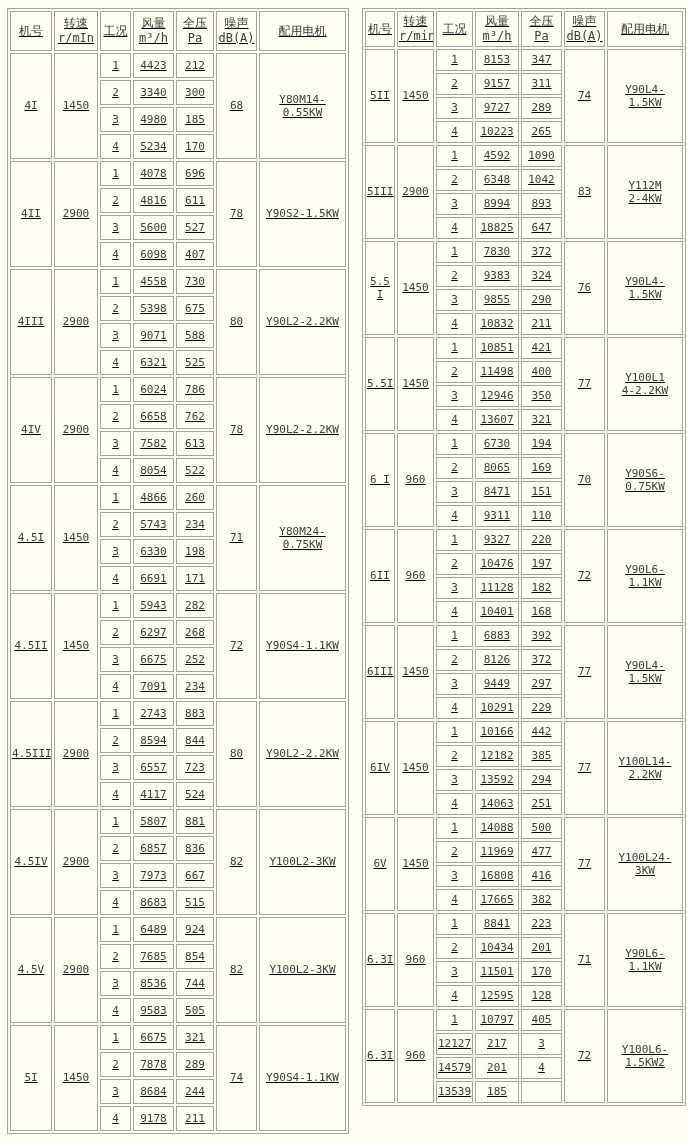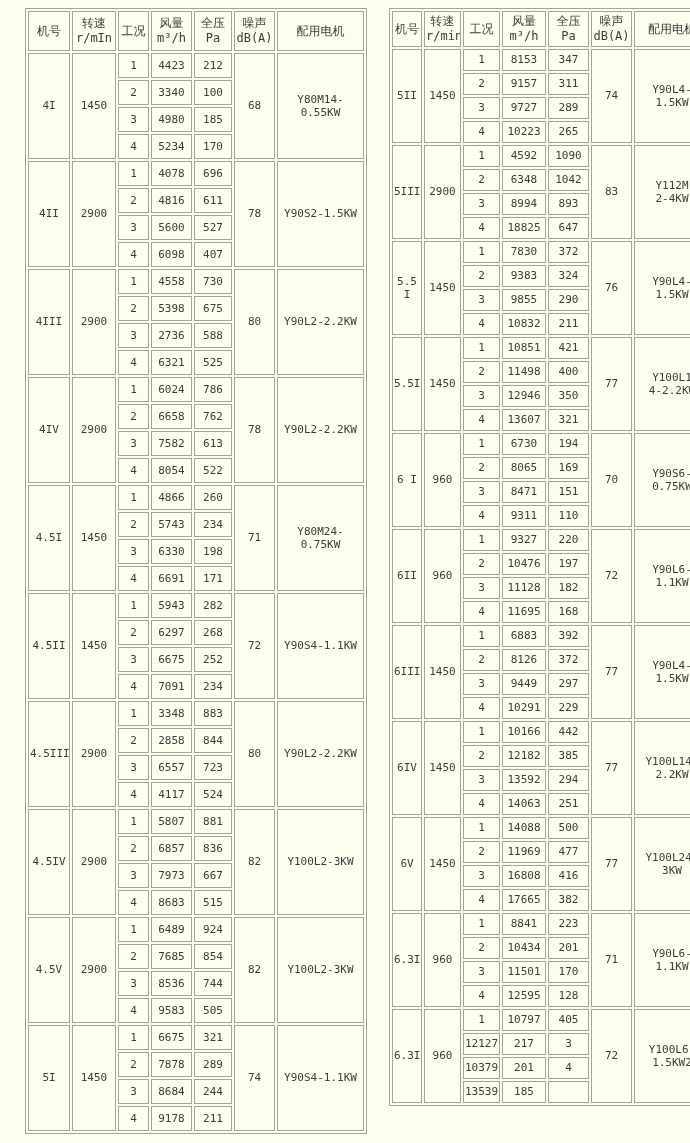--- a/index.html
+++ b/index.html
@@ -4,24 +4,25 @@
 <style>
   html, body {
     margin: 0;
     padding: 0;
     background: #fffff0;
     font-family: "DejaVu Sans Mono", "DejaVu Sans", sans-serif;
   }
   .page {
     width: 690px;
     box-sizing: border-box;
-    padding: 8px 25px;
+    padding: 8px 7px;
     display: flex;
-    gap: 22px;
+    gap: 13px;
     align-items: flex-start;
+    text-decoration: underline;
   }
   table.spec-table {
     border-collapse: separate;
     border-spacing: 2px;
     border: 1px solid #a3a399;
     background: #fffff0;
     table-layout: fixed;
   }
   table.spec-table th,
   table.spec-table td {
@@ -87,21 +88,21 @@
           <td class="cell-speed" rowspan="4">1450</td>
           <td class="cell-condition">1</td>
           <td class="cell-airflow">4423</td>
           <td class="cell-pressure">212</td>
           <td class="cell-noise" rowspan="4">68</td>
           <td class="cell-motor" rowspan="4">Y80M14-0.55KW</td>
         </tr>
         <tr>
           <td class="cell-condition">2</td>
           <td class="cell-airflow">3340</td>
-          <td class="cell-pressure">100</td>
+          <td class="cell-pressure">300</td>
         </tr>
         <tr>
           <td class="cell-condition">3</td>
           <td class="cell-airflow">4980</td>
           <td class="cell-pressure">185</td>
         </tr>
         <tr>
           <td class="cell-condition">4</td>
           <td class="cell-airflow">5234</td>
           <td class="cell-pressure">170</td>
@@ -139,21 +140,21 @@
           <td class="cell-noise" rowspan="4">80</td>
           <td class="cell-motor" rowspan="4">Y90L2-2.2KW</td>
         </tr>
         <tr>
           <td class="cell-condition">2</td>
           <td class="cell-airflow">5398</td>
           <td class="cell-pressure">675</td>
         </tr>
         <tr>
           <td class="cell-condition">3</td>
-          <td class="cell-airflow">2736</td>
+          <td class="cell-airflow">9071</td>
           <td class="cell-pressure">588</td>
         </tr>
         <tr>
           <td class="cell-condition">4</td>
           <td class="cell-airflow">6321</td>
           <td class="cell-pressure">525</td>
         </tr>
         <tr>
           <td class="cell-model" rowspan="4">4IV</td>
           <td class="cell-speed" rowspan="4">2900</td>
@@ -223,28 +224,28 @@
         </tr>
         <tr>
           <td class="cell-condition">4</td>
           <td class="cell-airflow">7091</td>
           <td class="cell-pressure">234</td>
         </tr>
         <tr>
           <td class="cell-model" rowspan="4">4.5III</td>
           <td class="cell-speed" rowspan="4">2900</td>
           <td class="cell-condition">1</td>
-          <td class="cell-airflow">3348</td>
+          <td class="cell-airflow">2743</td>
           <td class="cell-pressure">883</td>
           <td class="cell-noise" rowspan="4">80</td>
           <td class="cell-motor" rowspan="4">Y90L2-2.2KW</td>
         </tr>
         <tr>
           <td class="cell-condition">2</td>
-          <td class="cell-airflow">2858</td>
+          <td class="cell-airflow">8594</td>
           <td class="cell-pressure">844</td>
         </tr>
         <tr>
           <td class="cell-condition">3</td>
           <td class="cell-airflow">6557</td>
           <td class="cell-pressure">723</td>
         </tr>
         <tr>
           <td class="cell-condition">4</td>
           <td class="cell-airflow">4117</td>
@@ -487,21 +488,21 @@
           <td class="cell-airflow">10476</td>
           <td class="cell-pressure">197</td>
         </tr>
         <tr>
           <td class="cell-condition">3</td>
           <td class="cell-airflow">11128</td>
           <td class="cell-pressure">182</td>
         </tr>
         <tr>
           <td class="cell-condition">4</td>
-          <td class="cell-airflow">11695</td>
+          <td class="cell-airflow">10401</td>
           <td class="cell-pressure">168</td>
         </tr>
         <tr>
           <td class="cell-model" rowspan="4">6III</td>
           <td class="cell-speed" rowspan="4">1450</td>
           <td class="cell-condition">1</td>
           <td class="cell-airflow">6883</td>
           <td class="cell-pressure">392</td>
           <td class="cell-noise" rowspan="4">77</td>
           <td class="cell-motor" rowspan="4">Y90L4-1.5KW</td>
@@ -603,21 +604,21 @@
           <td class="cell-noise" rowspan="4">72</td>
           <td class="cell-motor" rowspan="4">Y100L6-
 1.5KW2</td>
         </tr>
         <tr>
           <td class="cell-condition">12127</td>
           <td class="cell-airflow">217</td>
           <td class="cell-pressure">3</td>
         </tr>
         <tr>
-          <td class="cell-condition">10379</td>
+          <td class="cell-condition">14579</td>
           <td class="cell-airflow">201</td>
           <td class="cell-pressure">4</td>
         </tr>
         <tr>
           <td class="cell-condition">13539</td>
           <td class="cell-airflow">185</td>
           <td class="cell-pressure"></td>
         </tr>
       </tbody>
   </table>

